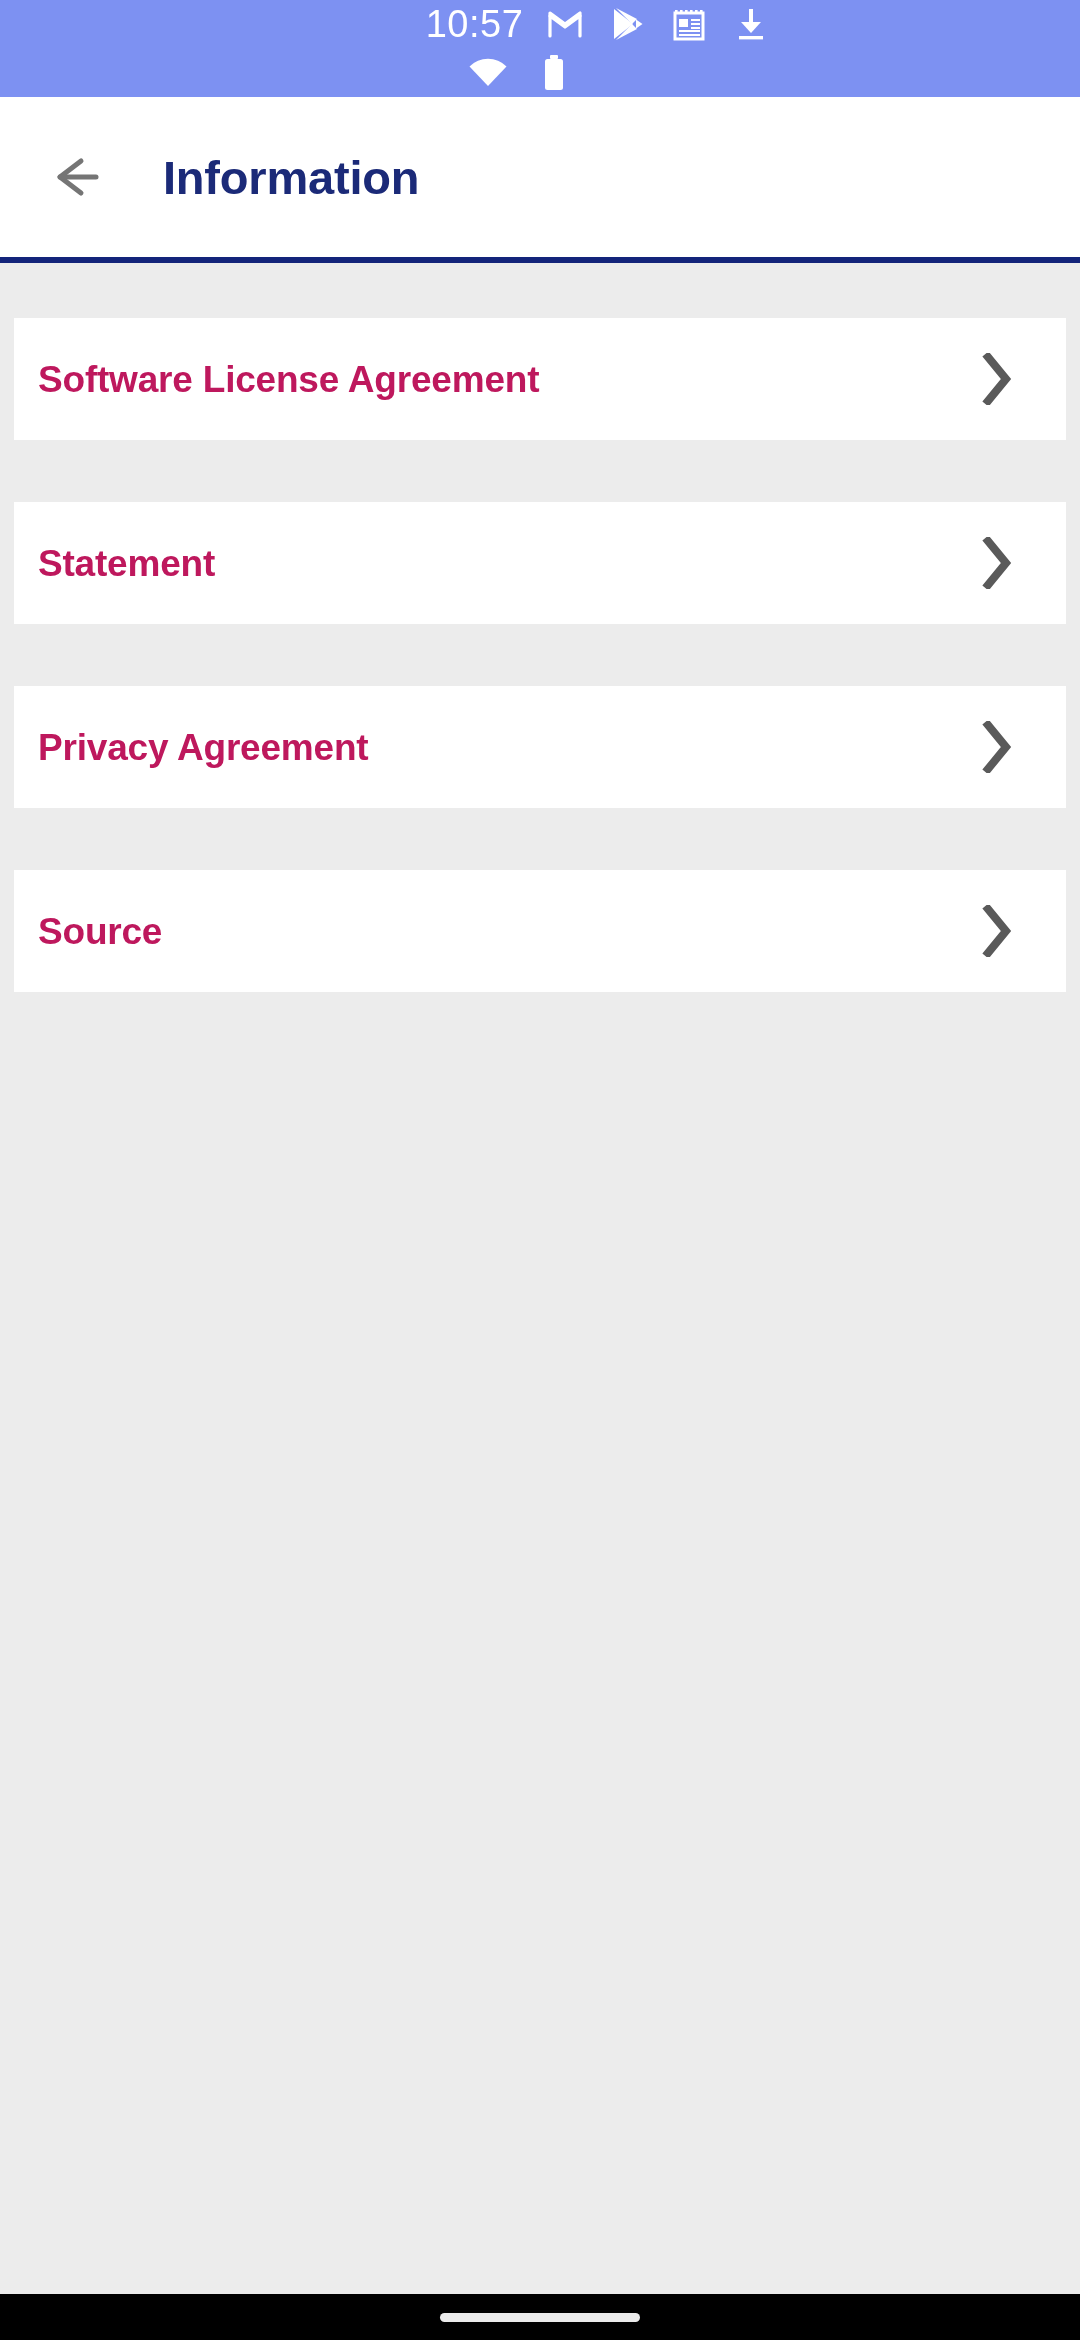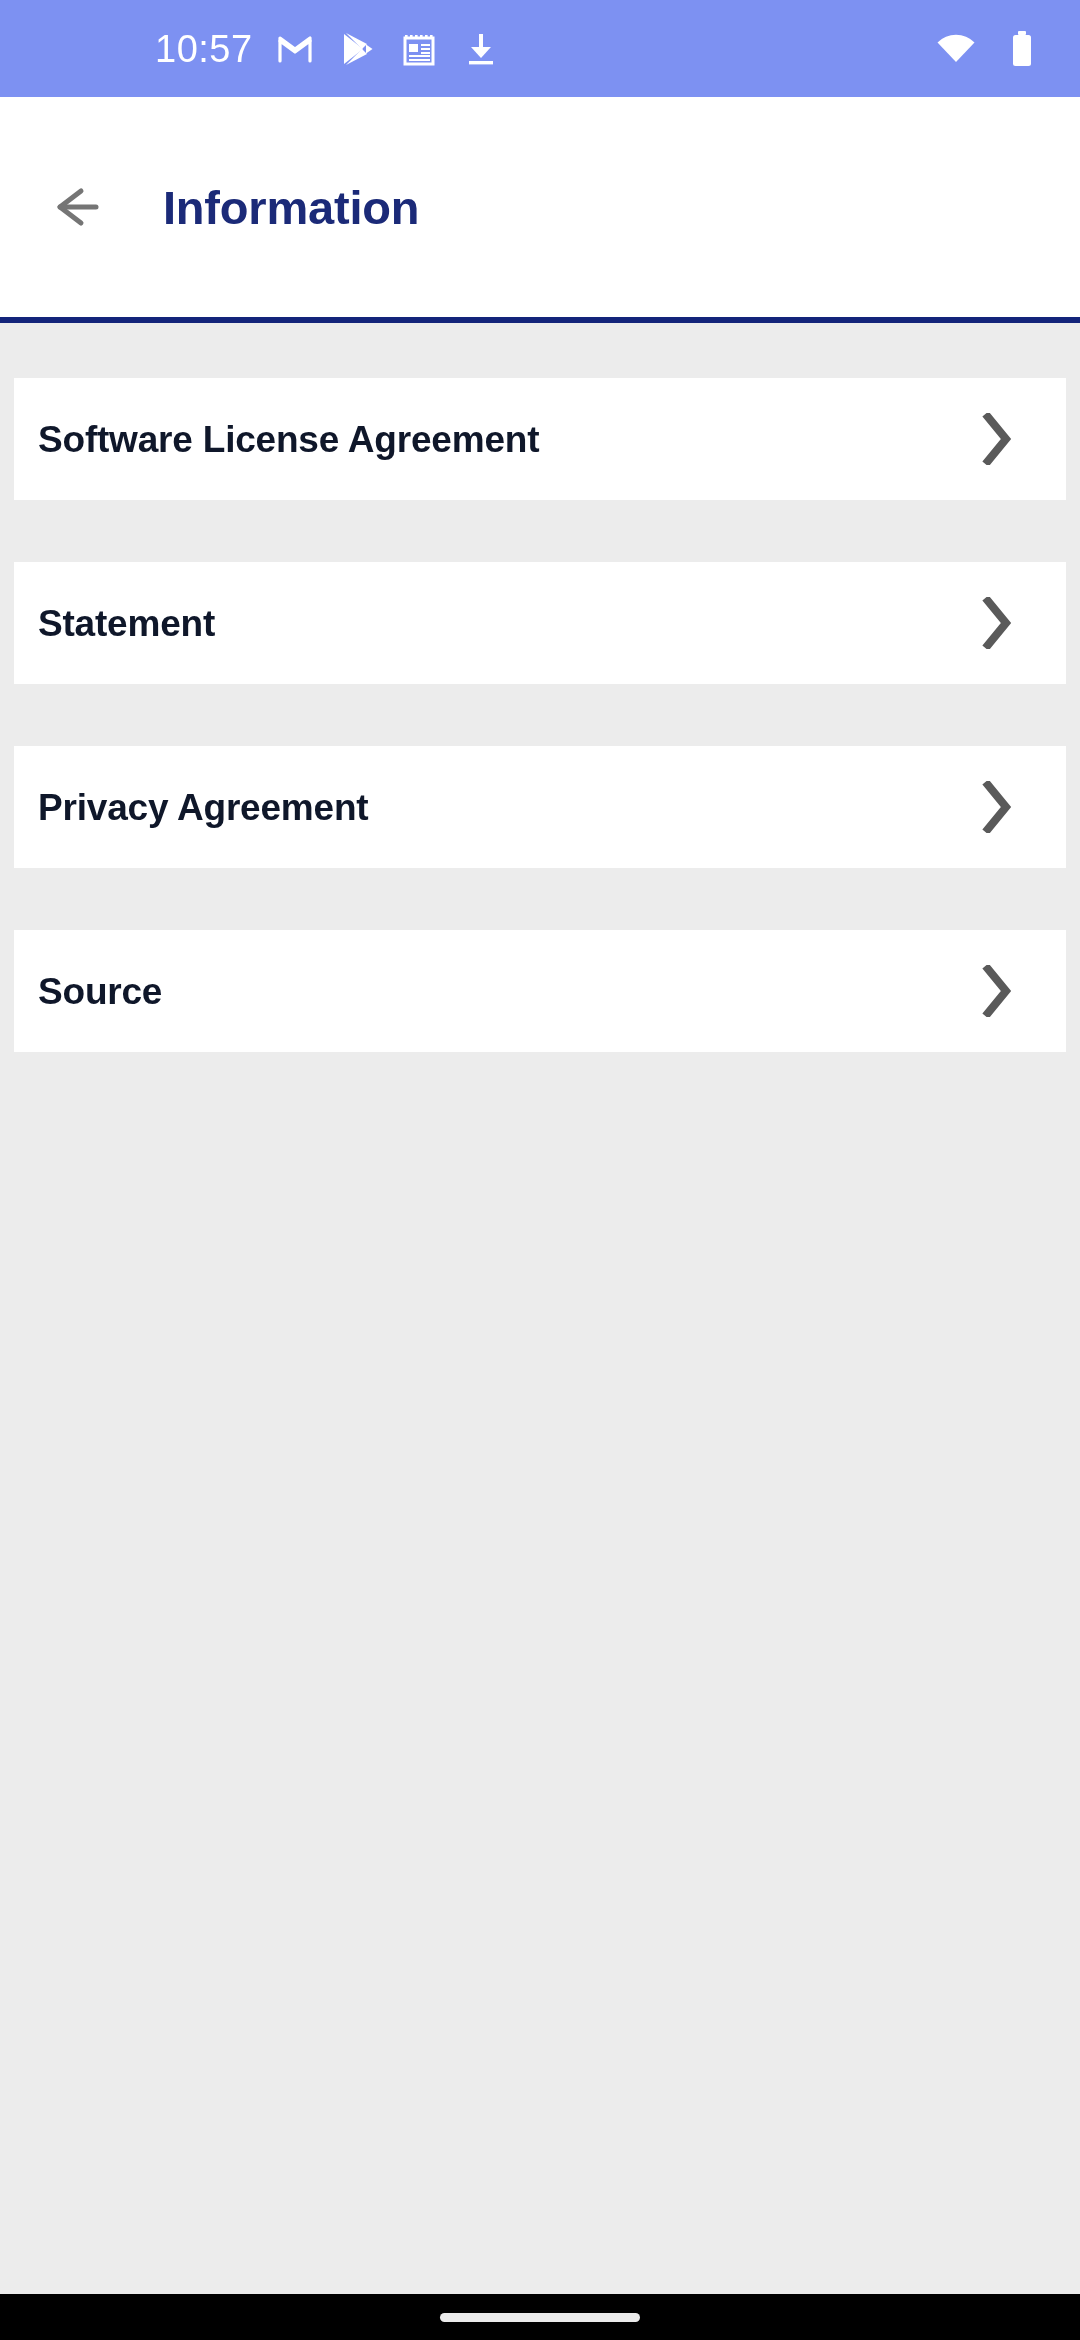--- a/index.html
+++ b/index.html
@@ -18,20 +18,21 @@
   
   #status-bar {
     height: 97px;
     background: #7d91f2;
     display: flex;
     align-items: center;
     justify-content: space-between;
     padding: 0 38px 0 0;
     box-sizing: border-box;
     position: relative;
+    flex-direction: column;
   }
   #status-left {
     display: flex;
     align-items: center;
     gap: 22px;
     padding-left: 155px;
     height: 100%;
   }
   #status-clock {
     color: #ffffff;
@@ -50,21 +51,21 @@
   }
   #status-right {
     display: flex;
     align-items: center;
     gap: 26px;
     height: 100%;
   }
 
   
   #app-bar {
-    height: 220px;
+    height: 160px;
     background: #ffffff;
     display: flex;
     align-items: center;
     box-sizing: border-box;
     position: relative;
   }
   #back-button {
     width: 96px;
     height: 96px;
     margin-left: 29px;
@@ -97,21 +98,21 @@
     height: 122px;
     display: flex;
     align-items: center;
     justify-content: space-between;
     box-sizing: border-box;
     padding: 0 44px 0 24px;
   }
   .list-card-label {
     font-size: 37px;
     font-weight: bold;
-    color: #0f172a;
+    color: #be185d;
     letter-spacing: -0.2px;
     line-height: 1;
   }
   .chevron-icon {
     display: flex;
     align-items: center;
     justify-content: center;
     width: 50px;
     height: 60px;
     flex: 0 0 auto;

